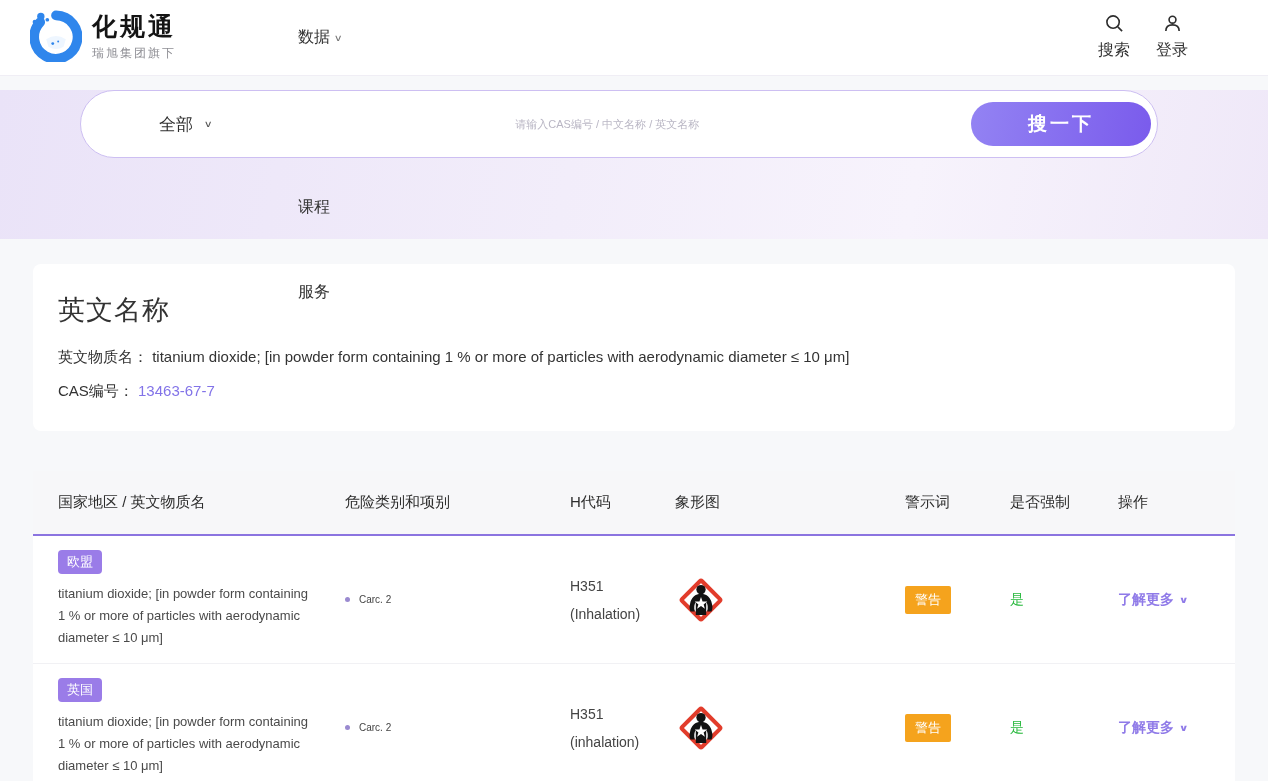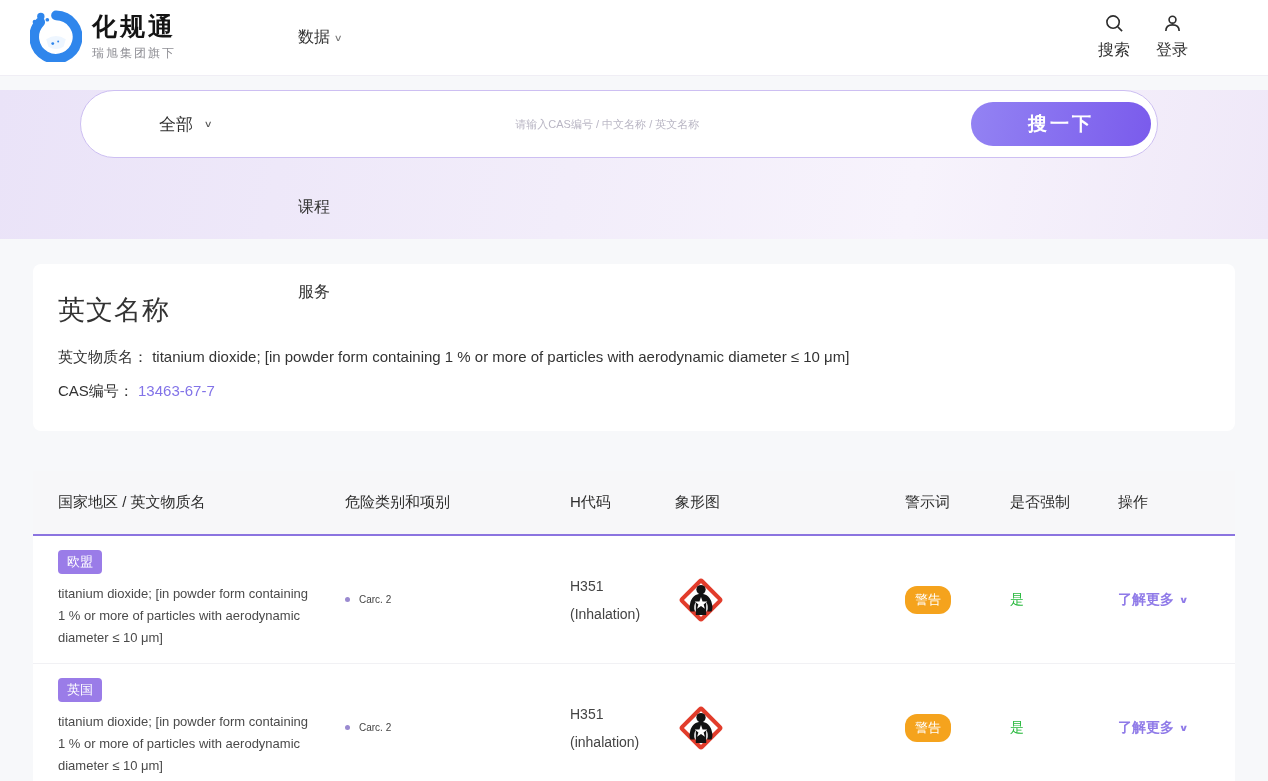--- a/index.html
+++ b/index.html
@@ -52,21 +52,21 @@
     padding:14px 0 14px 25px; border-bottom:1px solid #f1f1f4; }
   .cell-name { align-self:start; }
   .region-badge { display:inline-block; background:#9a7ce8; color:#fff; font-size:13px;
     padding:3px 9px; border-radius:4px; margin-bottom:9px; }
   .eng-name { font-size:13px; color:#4a4a4a; line-height:1.7; width:252px; }
   .hazard-cell { display:flex; align-items:center; gap:9px; font-size:10px; color:#444; }
   .bullet { width:5px; height:5px; border-radius:50%; background:#9a8ad0; flex:none; }
   .hcode-cell { font-size:14px; color:#444; line-height:28px; }
   .picto-cell svg { width:52px; height:52px; display:block; }
   .signal-badge { display:inline-block; background:#f5a31d; color:#fff; font-size:13px;
-    padding:5px 10px; border-radius:12px; }
+    padding:5px 10px; border-radius:2px; }
   .mandatory-cell { color:#27b83c; font-size:14px; }
   .more-link { display:flex; align-items:center; gap:6px; color:#8f7ae8; font-size:14px; cursor:pointer;font-weight:bold; }
   .more-link .chev { color:#8f7ae8; }
 </style>
 </head>
 <body>
 
 <svg width="0" height="0" style="position:absolute">
   <symbol id="ghs08" viewBox="0 0 100 100">
     <rect x="23" y="23" width="54" height="54" rx="3" transform="rotate(45 50 50)" fill="#fff" stroke="#e23c2b" stroke-width="8"></rect>

